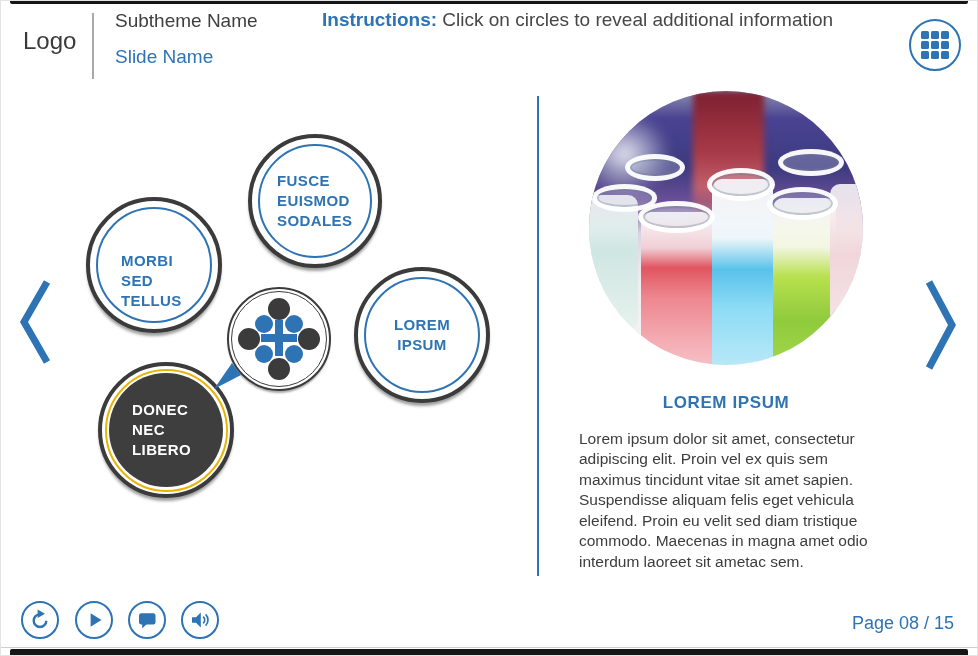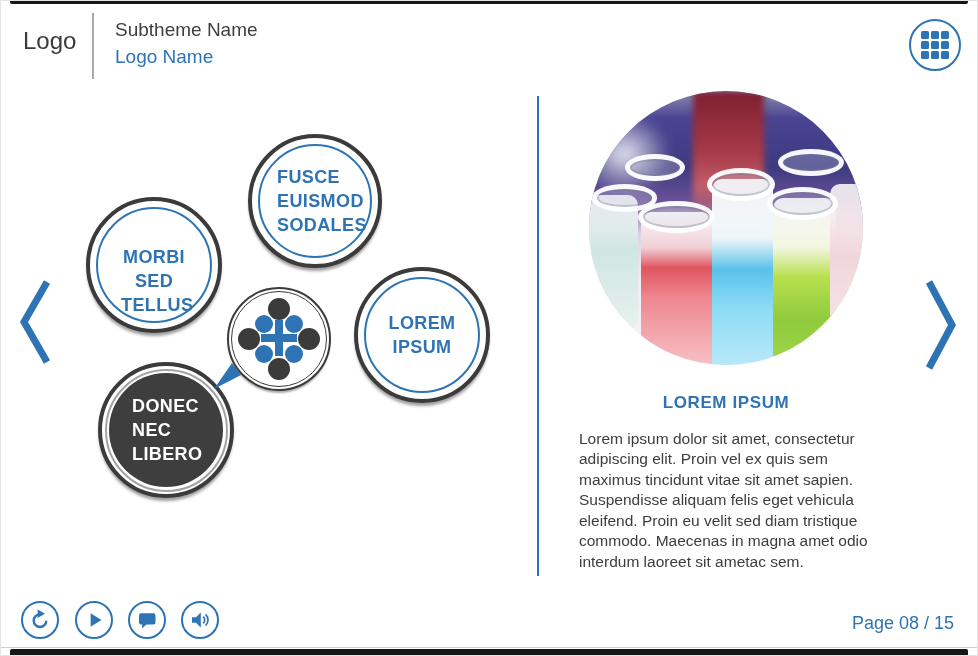--- a/index.html
+++ b/index.html
@@ -8,49 +8,49 @@
            border:1px solid #e4e4e4; }
 
   
   .top-frame    { position:absolute; top:0; left:9px; right:9px; height:3px; background:#161616; border-radius:0 0 2px 2px; }
   .bottom-line  { position:absolute; top:646px; left:0; right:0; height:1px; background:#cdcdcd; }
   .bottom-frame { position:absolute; bottom:0; left:9px; right:9px; height:6px; background:#161616; border-radius:2px 2px 0 0; }
 
   
   .logo { position:absolute; left:22px; top:26px; font-size:24px; color:#3a3a3a; }
   .header-divider { position:absolute; left:91px; top:12px; width:2px; height:66px; background:#a9a9a9; }
-  .subtheme { position:absolute; left:114px; top:18px; font-size:19px; color:#3f3f3f; }
+  .subtheme { position:absolute; left:114px; top:9px; font-size:19px; color:#3f3f3f; }
   .slidename { position:absolute; left:114px; top:45px; font-size:19px; color:#2e74b5; }
   .instructions { position:absolute; left:321px; top:8px; font-size:19px; color:#474747; white-space:nowrap; }
   .instructions .lead { color:#2e74b5; font-weight:bold; }
   .menu-btn { position:absolute; left:908px; top:18px; width:52px; height:52px; border:2.6px solid #2e74b5;
               border-radius:50%; display:flex; align-items:center; justify-content:center; cursor:pointer; background:#fff; }
   .menu-grid { display:grid; grid-template-columns:repeat(3, 7.5px); grid-auto-rows:7.5px; gap:2.6px; }
   .menu-grid i { background:#2e74b5; border-radius:1.5px; }
 
   
   .chev { position:absolute; cursor:pointer; }
   .chev svg { display:block; }
 
   
   .circle-outer { position:absolute; border-radius:50%; border:4px solid #3b3b3b; background:#fff;
                   box-shadow:0 4px 3px -1px rgba(40,40,40,0.45); cursor:pointer; }
   .circle-inner { position:absolute; inset:6px; border-radius:50%; border:2.5px solid #2e74b5;
                   display:flex; align-items:center; justify-content:center; background:#fff; }
-  .circle-label { font-weight:bold; font-size:18px; color:#2e74b5; letter-spacing:0.4px; line-height:1.35; }
+  .circle-label { font-weight:bold; font-size:15px; color:#2e74b5; letter-spacing:0.4px; line-height:1.35; }
   .c-fusce { left:247px; top:133px; width:134px; height:134px; }
   .c-fusce .circle-label { width:76px; text-align:left; }
   .c-morbi { left:85px;  top:196px; width:136px; height:136px; }
-  .c-morbi .circle-label { width:66px; text-align:center;margin-top:32px; }
+  .c-morbi .circle-label { width:66px; text-align:left;margin-top:32px; }
   .c-lorem { left:353px; top:266px; width:136px; height:136px; }
   .c-lorem .circle-label { width:70px; text-align:center; }
   .c-cras  { left:264px; top:408px; width:134px; height:134px; }
   .c-cras  .circle-label { width:82px; text-align:center; }
   .c-donec { left:97px;  top:361px; width:136px; height:136px; }
-  .donec-mid  { position:absolute; inset:2.5px; border-radius:50%; border:2px solid #a3a3a3; }
+  .donec-mid  { position:absolute; inset:2.5px; border-radius:50%; border:2px solid #eab308; }
   .donec-fill { position:absolute; inset:2.5px; border-radius:50%; background:#3e3e3e;
                 display:flex; align-items:center; justify-content:center; }
   .c-donec .circle-label { color:#ffffff; width:68px; text-align:left; }
 
   
   .hub { position:absolute; left:226px; top:286px; width:104px; height:104px; border-radius:50%;
          border:2.5px solid #3b3b3b; background:#fff; box-shadow:0 3px 2px -1px rgba(40,40,40,0.4); }
   .hub-ring { position:absolute; inset:2px; border-radius:50%; border:1.5px solid #3b3b3b; }
   .hub i { position:absolute; border-radius:50%; }
   .dot-dark { width:22px; height:22px; background:#3b3b3b; }
@@ -106,21 +106,25 @@
 </head>
 <body>
 
 <div class="stage">
 
   <div class="top-frame"></div>
 
   <div class="logo">Logo</div>
   <div class="header-divider"></div>
   <div class="subtheme">Subtheme Name</div>
-  <div class="slidename">Logo Name</div>
+  <div class="slidename">Slide Name</div>
+  <div class="instructions">
+    <span class="lead">Instructions:</span>
+    <span>Click on circles to reveal additional information</span>
+  </div>
   <div class="menu-btn">
     <span class="menu-grid">
       <i></i>
         <i></i>
         <i></i>
         <i></i>
         <i></i>
         <i></i>
         <i></i>
         <i></i>

